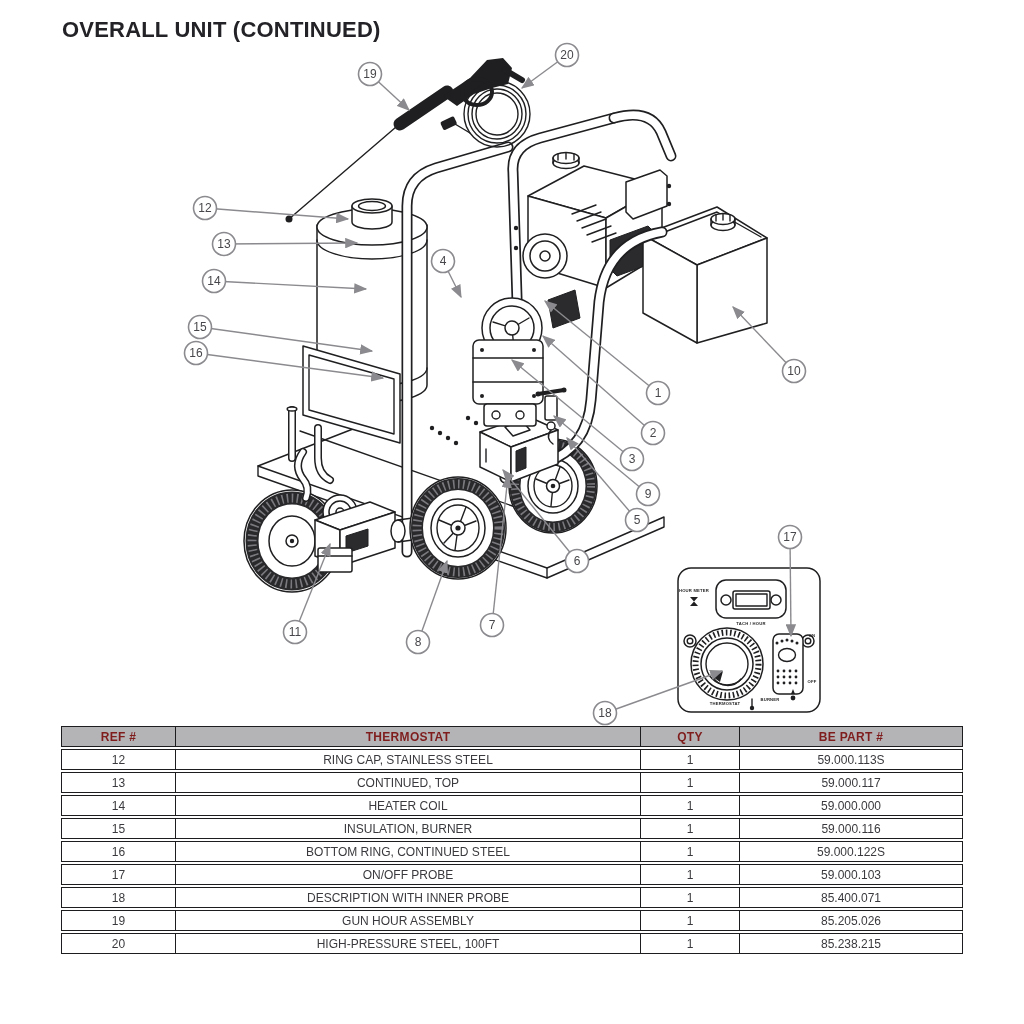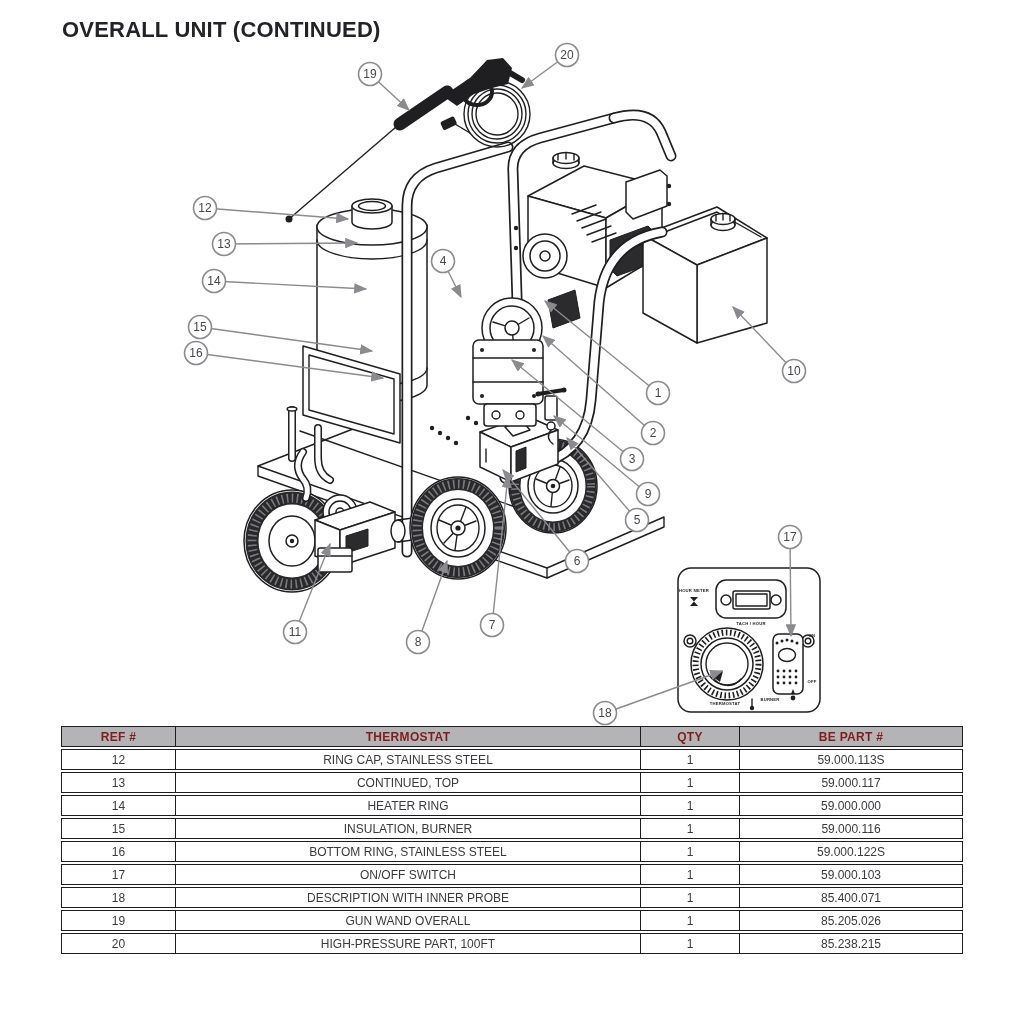--- a/index.html
+++ b/index.html
@@ -408,54 +408,54 @@
         <td>59.000.113S</td>
       </tr>
       <tr>
         <td>13</td>
         <td>CONTINUED, TOP</td>
         <td>1</td>
         <td>59.000.117</td>
       </tr>
       <tr>
         <td>14</td>
-        <td>HEATER RING</td>
+        <td>HEATER COIL</td>
         <td>1</td>
         <td>59.000.000</td>
       </tr>
       <tr>
         <td>15</td>
         <td>INSULATION, BURNER</td>
         <td>1</td>
         <td>59.000.116</td>
       </tr>
       <tr>
         <td>16</td>
-        <td>BOTTOM RING, STAINLESS STEEL</td>
+        <td>BOTTOM RING, CONTINUED STEEL</td>
         <td>1</td>
         <td>59.000.122S</td>
       </tr>
       <tr>
         <td>17</td>
-        <td>ON/OFF SWITCH</td>
+        <td>ON/OFF PROBE</td>
         <td>1</td>
         <td>59.000.103</td>
       </tr>
       <tr>
         <td>18</td>
         <td>DESCRIPTION WITH INNER PROBE</td>
         <td>1</td>
         <td>85.400.071</td>
       </tr>
       <tr>
         <td>19</td>
-        <td>GUN WAND OVERALL</td>
+        <td>GUN HOUR ASSEMBLY</td>
         <td>1</td>
         <td>85.205.026</td>
       </tr>
       <tr>
         <td>20</td>
-        <td>HIGH-PRESSURE PART, 100FT</td>
+        <td>HIGH-PRESSURE STEEL, 100FT</td>
         <td>1</td>
         <td>85.238.215</td>
       </tr>
     </tbody>
 </table>
 
 </body></html>

